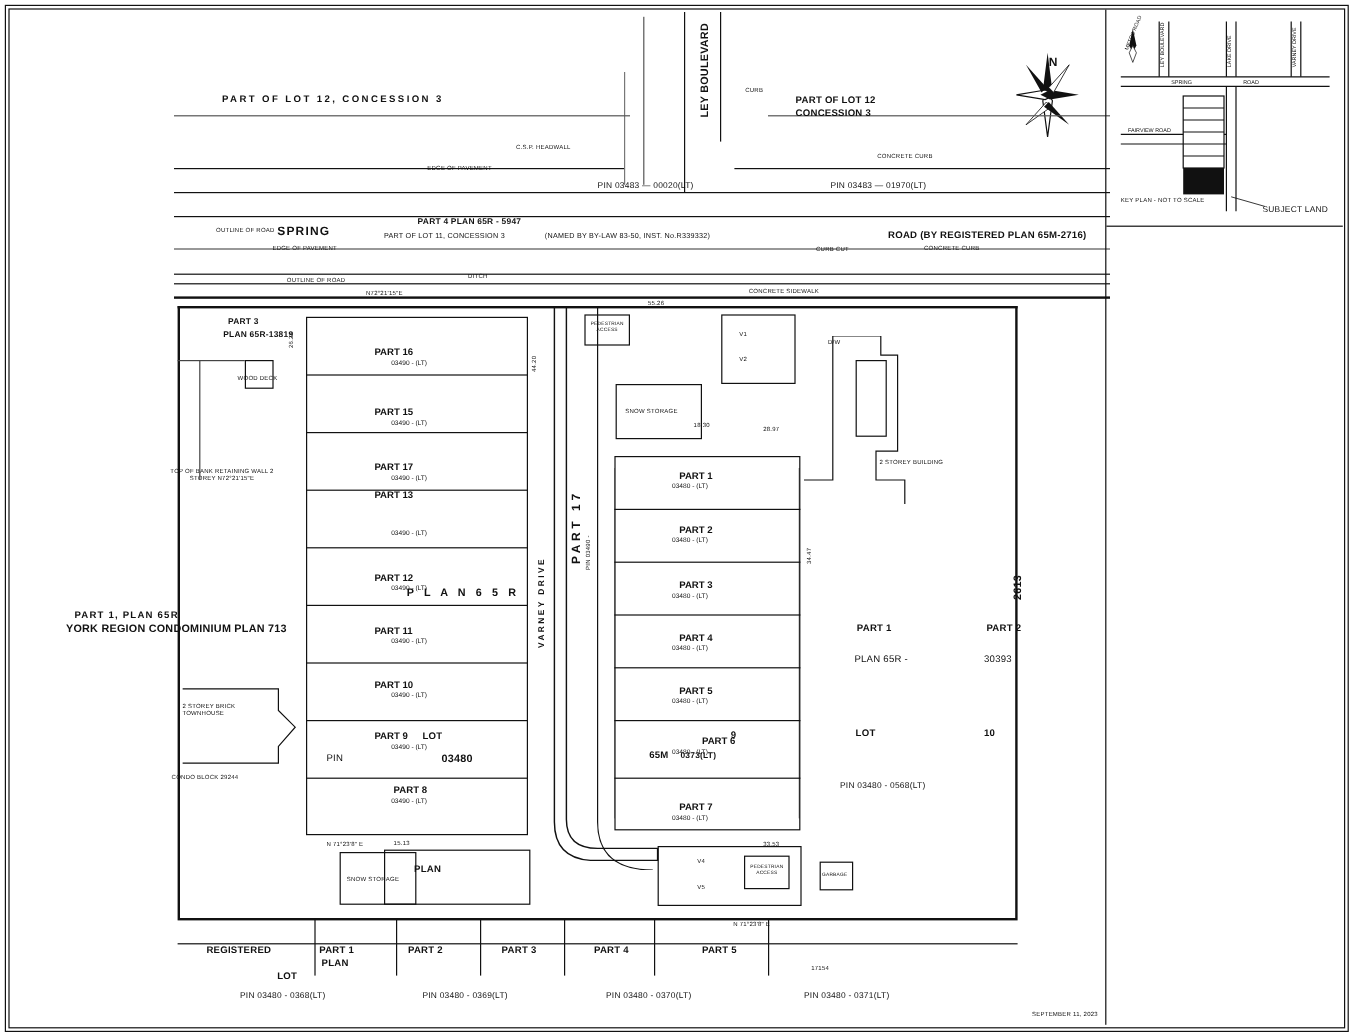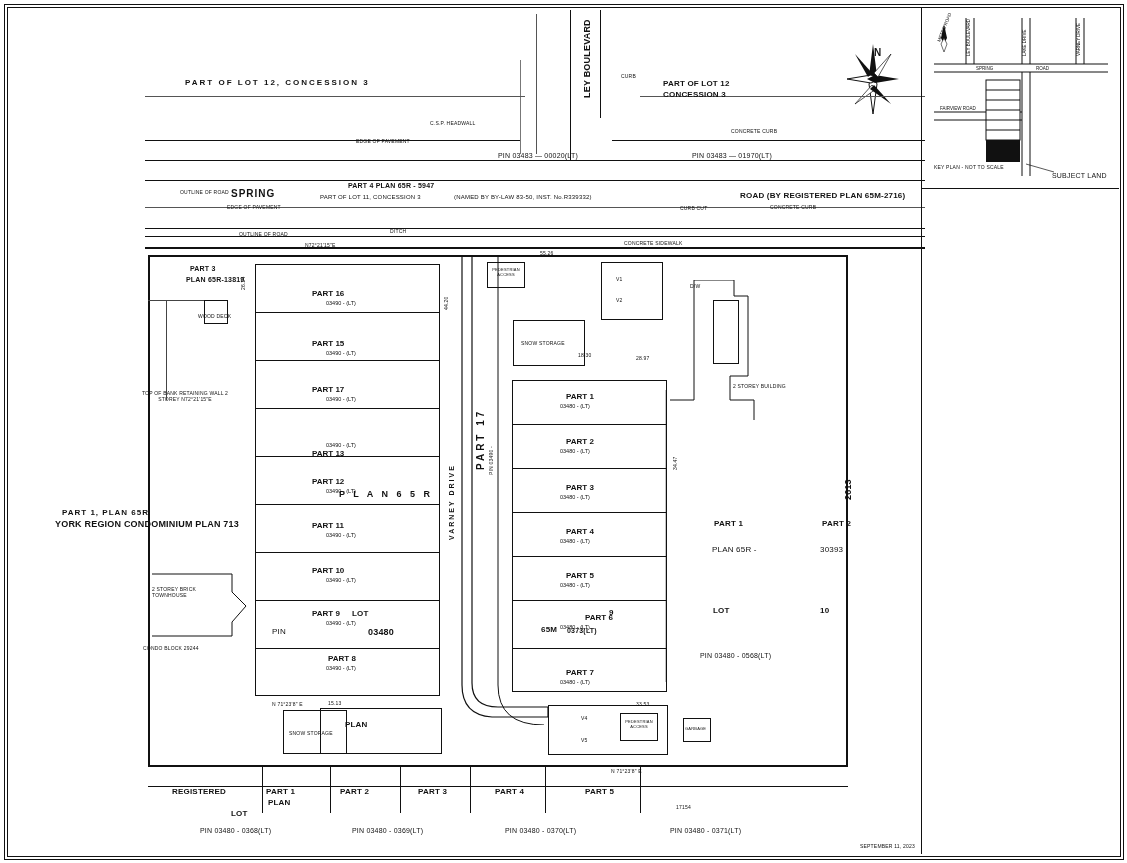--- a/index.html
+++ b/index.html
@@ -120,21 +120,21 @@
   <div class="ln hl" style="left:255px;top:552px;width:185px;"></div>
   <div class="ln hl" style="left:255px;top:600px;width:185px;"></div>
   <div class="ln hl" style="left:255px;top:648px;width:185px;"></div>
 
   <div class="plabel" style="left:312px;top:289px;">PART 16</div>
   <div class="psub" style="left:326px;top:300px;">03490 -           (LT)</div>
   <div class="plabel" style="left:312px;top:339px;">PART 15</div>
   <div class="psub" style="left:326px;top:350px;">03490 -           (LT)</div>
   <div class="plabel" style="left:312px;top:385px;">PART 17</div>
   <div class="psub" style="left:326px;top:396px;">03490 -           (LT)</div>
-  <div class="plabel" style="left:312px;top:449px;">PART 13</div>
+  <div class="plabel" style="left:312px;top:408px;">PART 13</div>
   <div class="psub" style="left:326px;top:442px;">03490 -           (LT)</div>
   <div class="plabel" style="left:312px;top:477px;">PART 12</div>
   <div class="psub" style="left:326px;top:488px;">03490 -           (LT)</div>
   <div class="plabel" style="left:312px;top:521px;text-align:center;">PART 11</div>
   <div class="psub" style="left:326px;top:532px;">03490 -           (LT)</div>
   <div class="plabel" style="left:312px;top:566px;">PART 10</div>
   <div class="psub" style="left:326px;top:577px;">03490 -           (LT)</div>
   <div class="plabel" style="left:312px;top:609px;">PART 9</div>
   <div class="psub" style="left:326px;top:620px;">03490 -           (LT)</div>
   <div class="plabel" style="left:312px;top:654px;padding-left:16px;">PART 8</div>

